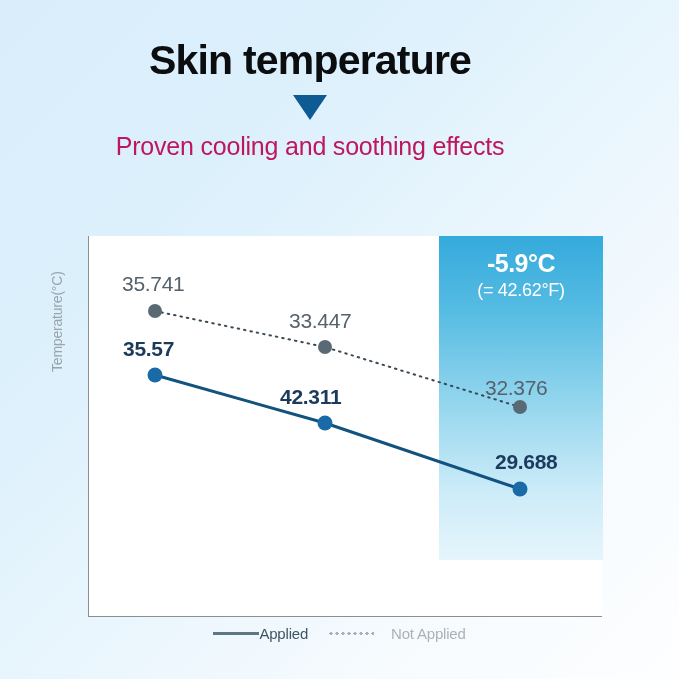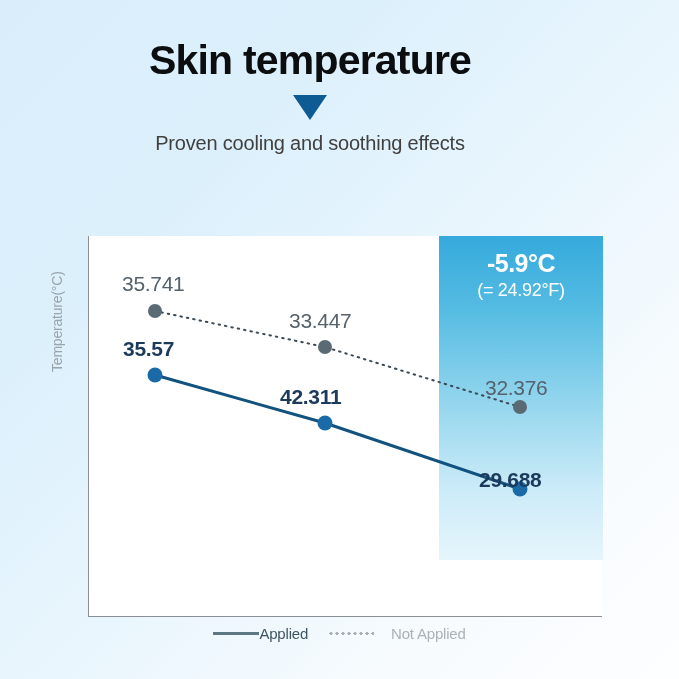--- a/index.html
+++ b/index.html
@@ -52,22 +52,22 @@
     width: 0;
     height: 0;
     border-left: 17px solid transparent;
     border-right: 17px solid transparent;
     border-top: 25px solid #0e5a92;
     position: relative;
     top: 2px;
   }
   .subtitle {
     margin-top: 14px;
-    font-size: 20px;
-    color: #404040;
+    font-size: 25px;
+    color: #be185d;
     letter-spacing: -0.2px;
   }
 
   
   .chart-wrap {
     position: absolute;
     left: 0;
     top: 0;
     width: 679px;
     height: 679px;
@@ -234,21 +234,21 @@
   <div class="chart-wrap">
 
     <div class="y-axis-title">Temperature(°C)</div>
 
     <div class="plot">
 
       <div class="highlight-band"></div>
 
       <div class="band-head">
         <div class="band-main">-5.9°C</div>
-        <div class="band-sub">(= 24.92°F)</div>
+        <div class="band-sub">(= 42.62°F)</div>
       </div>
 
       <svg class="svg-layer" viewBox="0 0 514 325">
 
         <polyline points="66,75 236,111 431,171" fill="none" stroke="#3b4a54" stroke-width="2" stroke-dasharray="1.5 5" stroke-linecap="round"></polyline>
 
         <polyline points="66,139 236,187 431,253" fill="none" stroke="#12527f" stroke-width="3"></polyline>
 
         <circle cx="66" cy="75" r="7" fill="#5a6a74"></circle>
         <circle cx="236" cy="111" r="7" fill="#5a6a74"></circle>
@@ -258,21 +258,21 @@
         <circle cx="236" cy="187" r="7.5" fill="#1a6aa8"></circle>
         <circle cx="431" cy="253" r="7.5" fill="#1a6aa8"></circle>
       </svg>
 
       <div class="pt-label dashed" style="left:33px;  top:37px;">35.741</div>
       <div class="pt-label dashed" style="left:200px; top:74px;">33.447</div>
       <div class="pt-label dashed" style="left:396px; top:141px;">32.376</div>
 
       <div class="pt-label solid" style="left:34px;  top:102px;">35.57</div>
       <div class="pt-label solid" style="left:191px; top:150px;">42.311</div>
-      <div class="pt-label solid" style="left:390px; top:215px;margin-top:18px;">29.688</div>
+      <div class="pt-label solid" style="left:406px; top:215px;">29.688</div>
     </div>
 
 
     <div class="legend">
       <div class="legend-item">
         <span class="legend-line-solid"></span>
         <span class="legend-text-solid">Applied</span>
       </div>
       <div class="legend-item">
         <span class="legend-line-dotted"></span>

